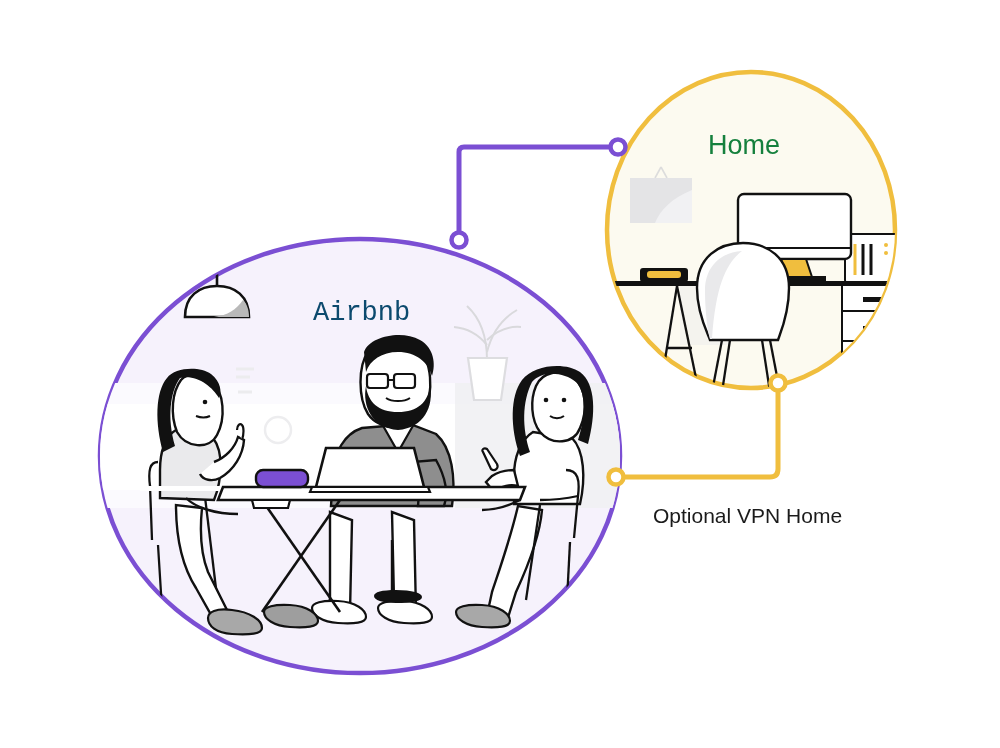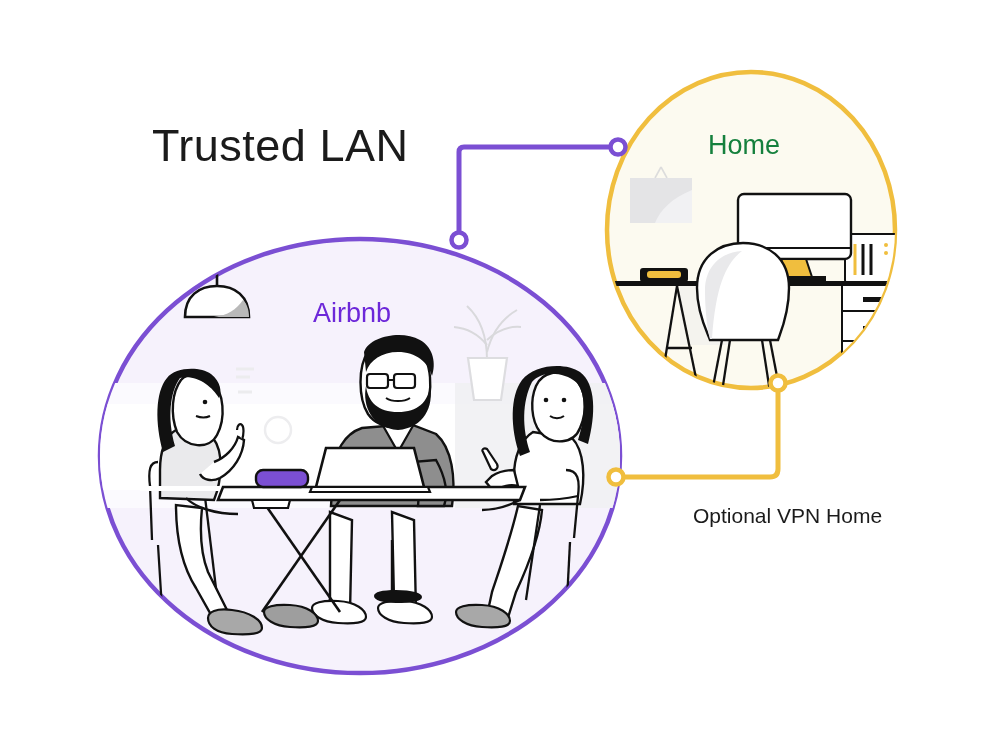--- a/index.html
+++ b/index.html
@@ -3,22 +3,22 @@
 <meta charset="utf-8">
 <style>
   html,body{margin:0;padding:0;background:#fff;}
   body{width:1000px;height:748px;overflow:hidden;
        font-family:"Liberation Sans",sans-serif;color:#1a1a1a;}
   #stage{position:relative;width:1000px;height:748px;background:#ffffff;}
   #stage svg{position:absolute;left:0;top:0;}
   .lbl{position:absolute;white-space:nowrap;font-weight:400;}
   #trusted-lan{left:152px;top:120px;font-size:45px;letter-spacing:0.5px;color:#1b1b1b;}
   #home-lbl{left:708px;top:130px;font-size:27px;color:#15803d;}
-  #airbnb-lbl{left:313px;top:298px;font-size:27px;color:#6d28d9;}
-  #vpn-lbl{left:653px;top:504px;font-size:21px;color:#1b1b1b;margin-left:40px;}
+  #airbnb-lbl{left:313px;top:298px;font-size:27px;color:#0c4a6e;font-family:Liberation Mono, monospace;}
+  #vpn-lbl{left:653px;top:504px;font-size:21px;color:#1b1b1b;}
 </style>
 </head>
 <body>
 
 <div id="stage">
 
   <svg width="1000" height="748" viewBox="0 0 1000 748">
     <defs>
       <clipPath id="clip-airbnb">
         <ellipse cx="360" cy="456" rx="260" ry="217"></ellipse>
@@ -260,18 +260,17 @@
     </g>
 
     <g>
       <circle cx="459" cy="240" r="7.5" fill="#ffffff" stroke="#7B4FD3" stroke-width="4.5"></circle>
       <circle cx="618" cy="147" r="7.5" fill="#ffffff" stroke="#7B4FD3" stroke-width="4.5"></circle>
       <circle cx="616" cy="477" r="7.5" fill="#ffffff" stroke="#F0BE3E" stroke-width="4.5"></circle>
       <circle cx="778" cy="383" r="7.5" fill="#ffffff" stroke="#F0BE3E" stroke-width="4.5"></circle>
     </g>
   </svg>
 
-  <div class="lbl" id="trusted-lan">Trusted LAN</div>
   <div class="lbl" id="home-lbl">Home</div>
   <div class="lbl" id="airbnb-lbl">Airbnb</div>
   <div class="lbl" id="vpn-lbl">Optional VPN Home</div>
 
 </div>
 
 </body></html>

